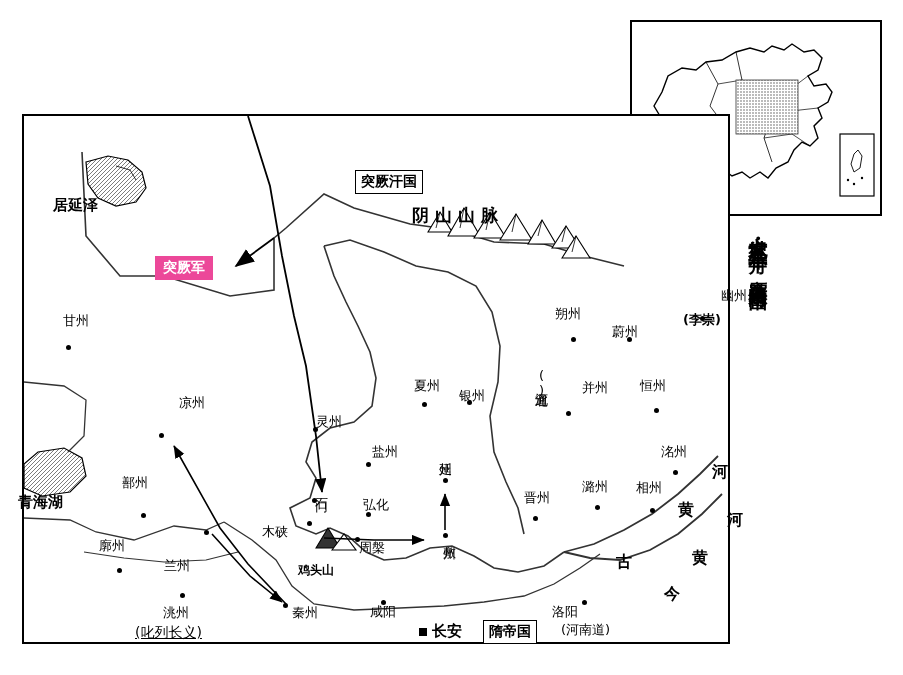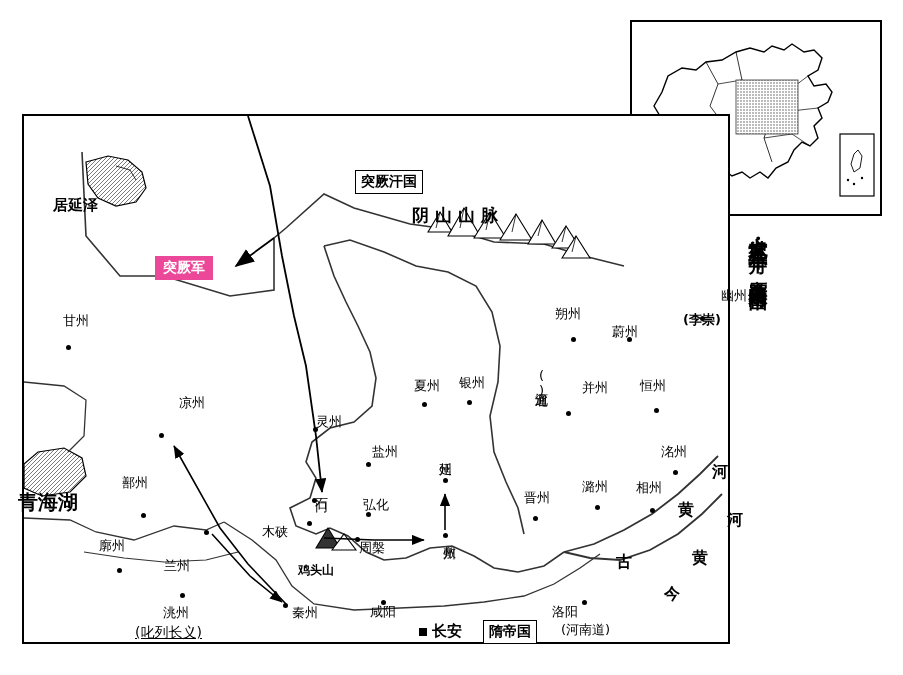--- a/index.html
+++ b/index.html
@@ -231,21 +231,21 @@
 
   <div class="abs boxed" style="left:355px; top:170px;">突厥汗国</div>
   <div class="abs boxed" style="left:483px; top:620px;">隋帝国</div>
 
   <div class="abs banner" style="left:155px; top:256px;">突厥军</div>
 
   <div class="abs big-label" style="left:412px; top:204px;">阴山山脉</div>
   <div class="abs place" style="left:298px; top:563px; font-weight:bold; font-size:12px;">鸡头山</div>
 
   <div class="abs place" style="left:53px; top:198px; font-weight:bold; font-size:15px;">居延泽</div>
-  <div class="abs place" style="left:18px; top:495px; font-weight:bold; font-size:20px;">青海湖</div>
+  <div class="abs place" style="left:18px; top:495px; font-weight:bold; font-size:15px;">青海湖</div>
 
   <div class="abs riverlabel" style="left:712px; top:462px;">河</div>
   <div class="abs riverlabel" style="left:678px; top:500px;">黄</div>
   <div class="abs riverlabel" style="left:616px; top:552px;">古</div>
   <div class="abs riverlabel" style="left:664px; top:584px;">今</div>
   <div class="abs riverlabel" style="left:727px; top:510px;">河</div>
   <div class="abs riverlabel" style="left:692px; top:548px;">黄</div>
 
   <div class="abs sq" style="left:419px; top:628px;"></div>
   <div class="abs place" style="left:432px; top:624px; font-weight:bold; font-size:15px;">长安</div>
@@ -284,21 +284,21 @@
       <div class="abs place vert" style="left: 442px; top: 536px;">敷州</div>
       <div class="abs dot" style="left: 443px; top: 478px;"></div>
       <div class="abs place vert" style="left: 438px; top: 452px;">延州</div>
       <div class="abs dot" style="left: 366px; top: 462px;"></div>
       <div class="abs place" style="left: 372px; top: 444px;">盐州</div>
       <div class="abs dot" style="left: 313px; top: 427px;"></div>
       <div class="abs place" style="left: 316px; top: 414px;">灵州</div>
       <div class="abs dot" style="left: 422px; top: 402px;"></div>
       <div class="abs place" style="left: 414px; top: 378px;">夏州</div>
       <div class="abs dot" style="left: 467px; top: 400px;"></div>
-      <div class="abs place" style="left: 459px; top: 375px; font-family: Liberation Serif, serif;">银州</div>
+      <div class="abs place" style="left: 459px; top: 388px; font-family: Liberation Serif, serif;">银州</div>
       <div class="abs dot" style="left: 571px; top: 337px;"></div>
       <div class="abs place" style="left: 555px; top: 306px;">朔州</div>
       <div class="abs dot" style="left: 627px; top: 337px;"></div>
       <div class="abs place" style="left: 612px; top: 312px; margin-top: 12px;">蔚州</div>
       <div class="abs dot" style="left: 700px; top: 316px;"></div>
       <div class="abs place" style="left: 686px; top: 288px; margin-left: 35px;">幽州</div>
       <div class="abs dot" style="left: 566px; top: 411px;"></div>
       <div class="abs place" style="left: 559px; top: 380px; margin-left: 23px;">并州</div>
       <div class="abs dot" style="left: 654px; top: 408px;"></div>
       <div class="abs place" style="left: 640px; top: 378px;">恒州</div>

